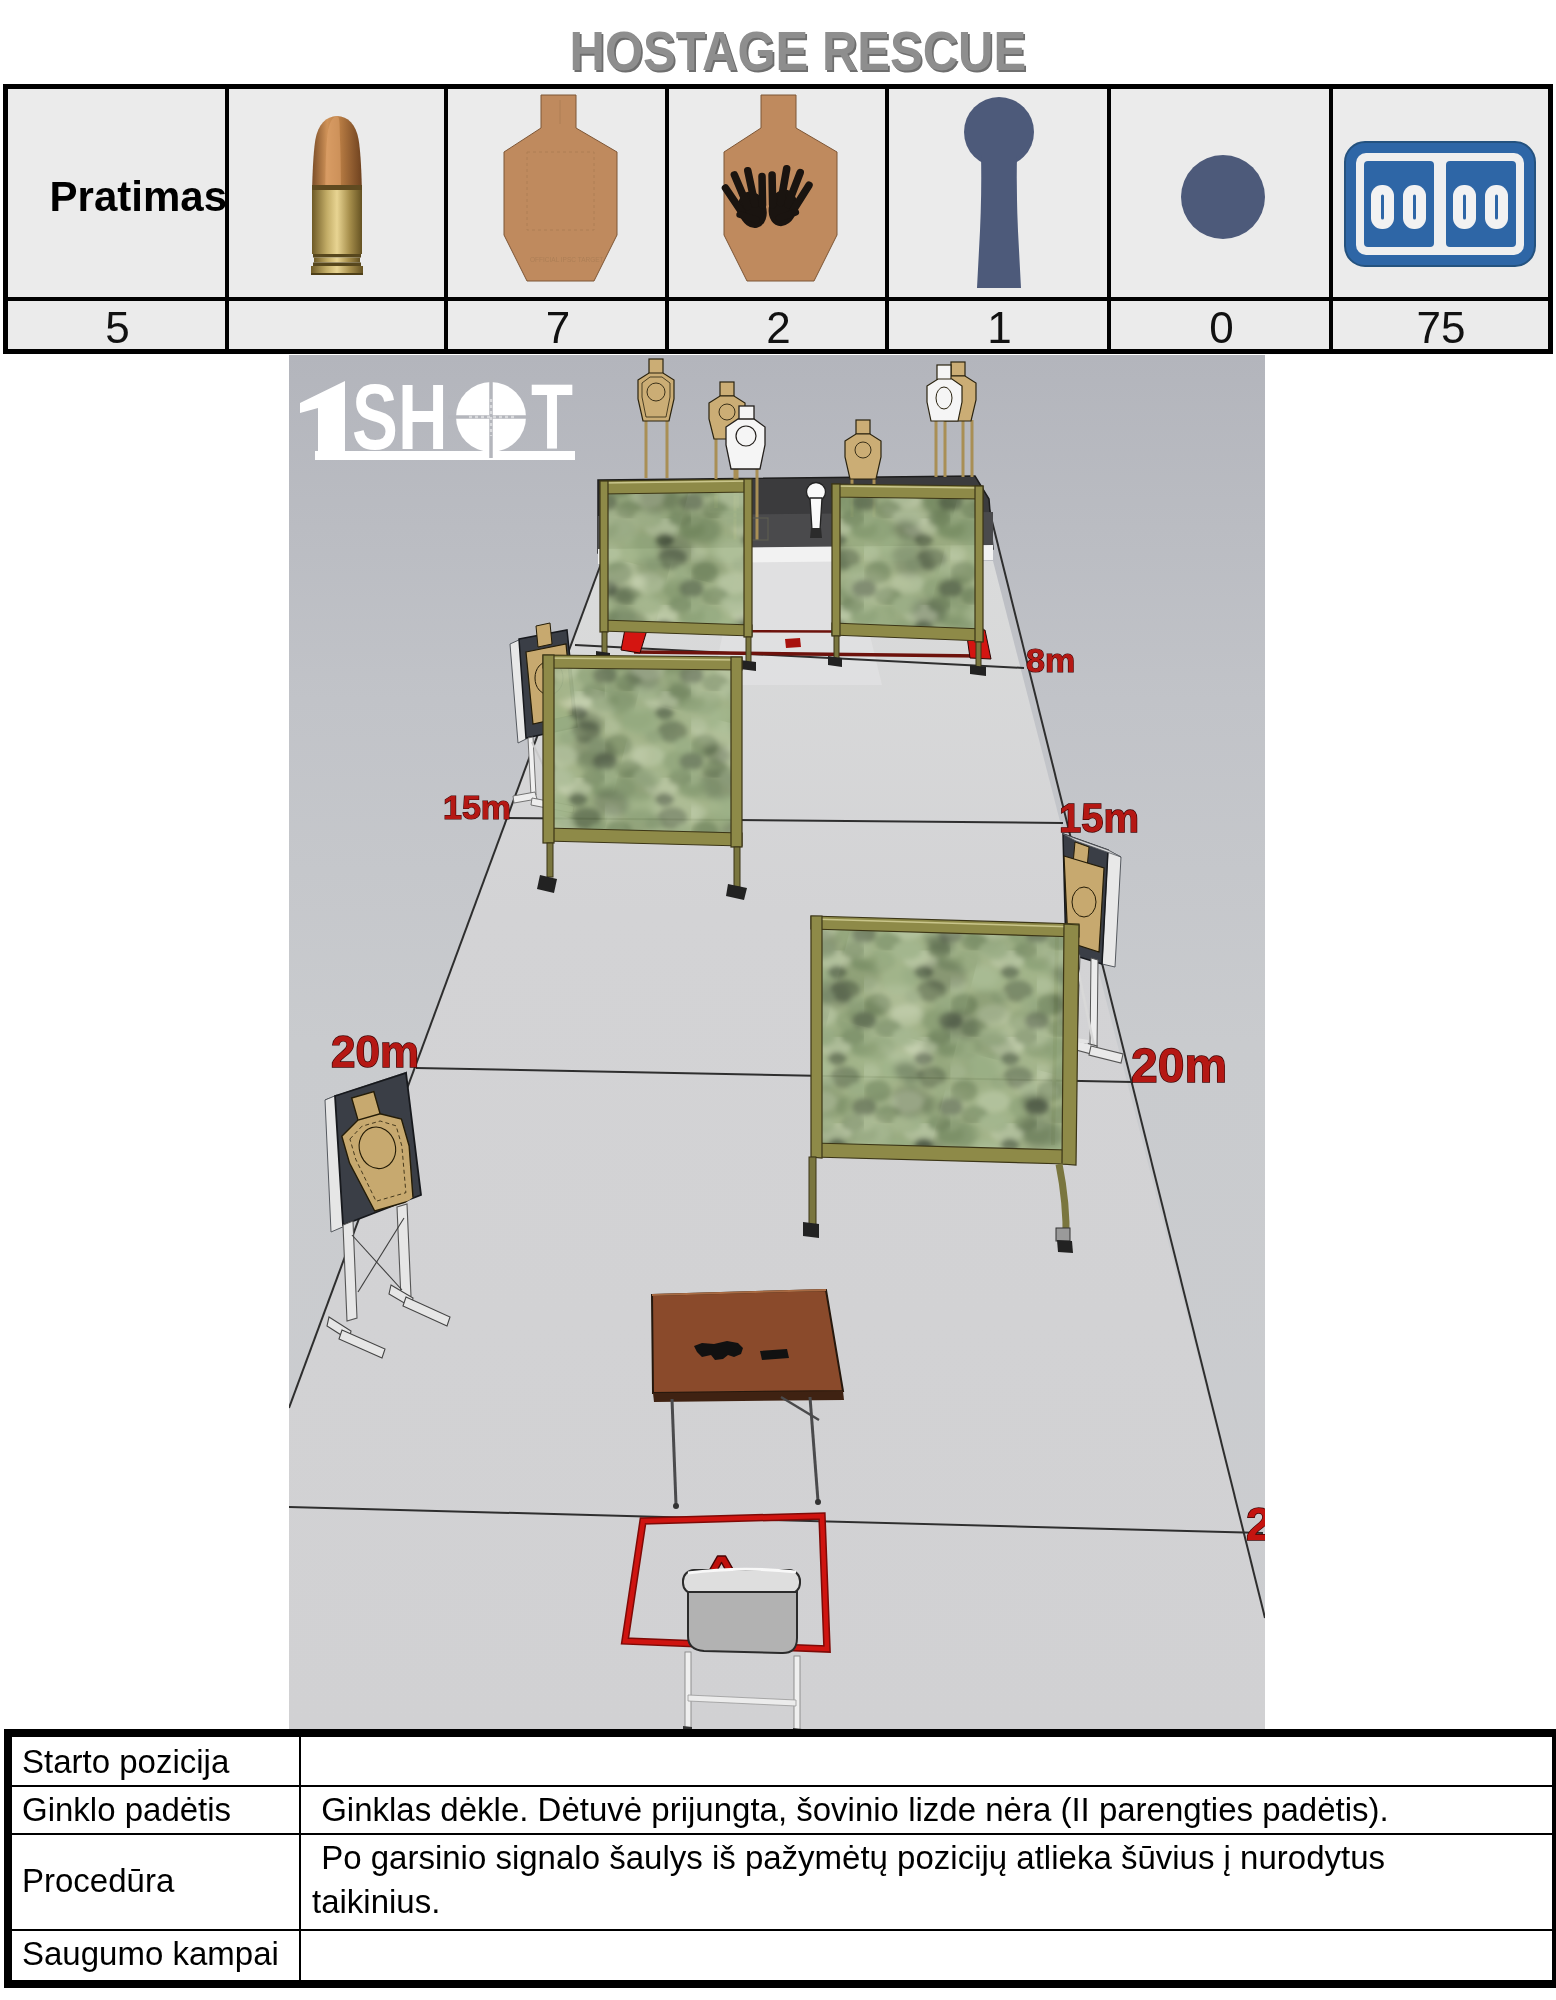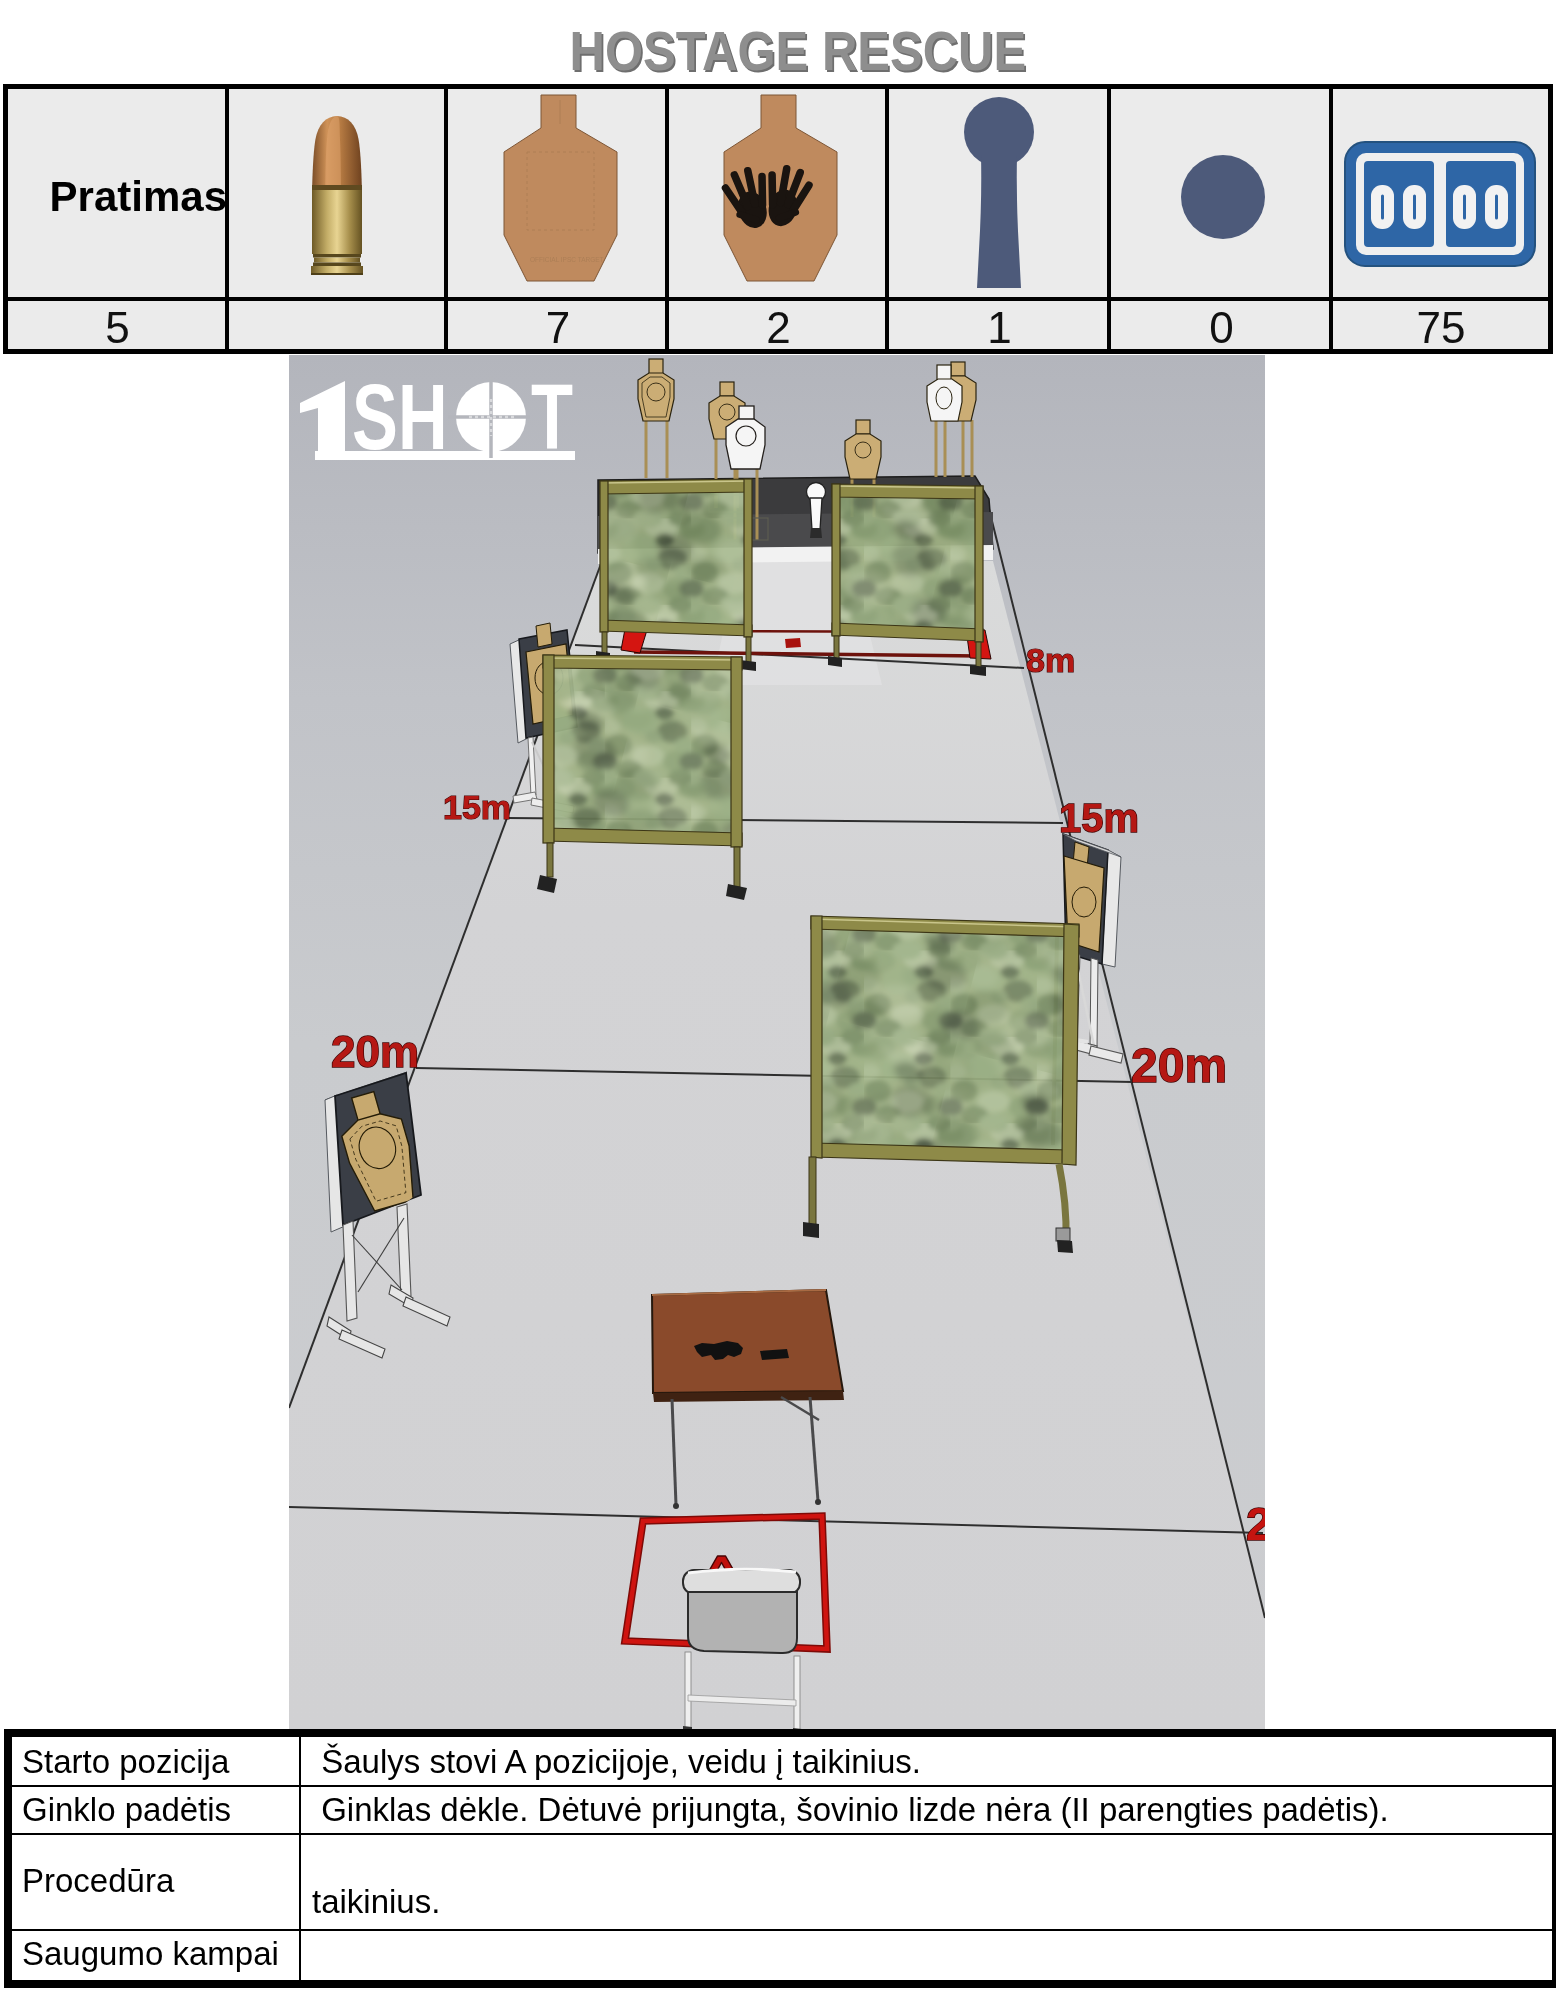--- a/index.html
+++ b/index.html
@@ -450,16 +450,16 @@
 
 <div class="abs btab">
   <div class="bcol"></div>
   <div class="row" style="top:48px"></div>
   <div class="row" style="top:96px"></div>
   <div class="row" style="top:192px"></div>
   <div class="bl" style="top:6px">Starto pozicija</div>
   <div class="bl" style="top:54px">Ginklo padėtis</div>
   <div class="bl" style="top:125px">Procedūra</div>
   <div class="bl" style="top:198px">Saugumo kampai</div>
-  <div class="bv" style="top:6px"> Šaulys stovi A pozicijoje, veidu į taikinius.</div>
   <div class="bv" style="top:54px"> Ginklas dėkle. Dėtuvė prijungta, šovinio lizde nėra (II parengties padėtis).</div>
+  <div class="bv" style="top:102px"> Po garsinio signalo šaulys iš pažymėtų pozicijų atlieka šūvius į nurodytus</div>
   <div class="bv" style="top:146px">taikinius.</div>
 </div>
 
 </body></html>

